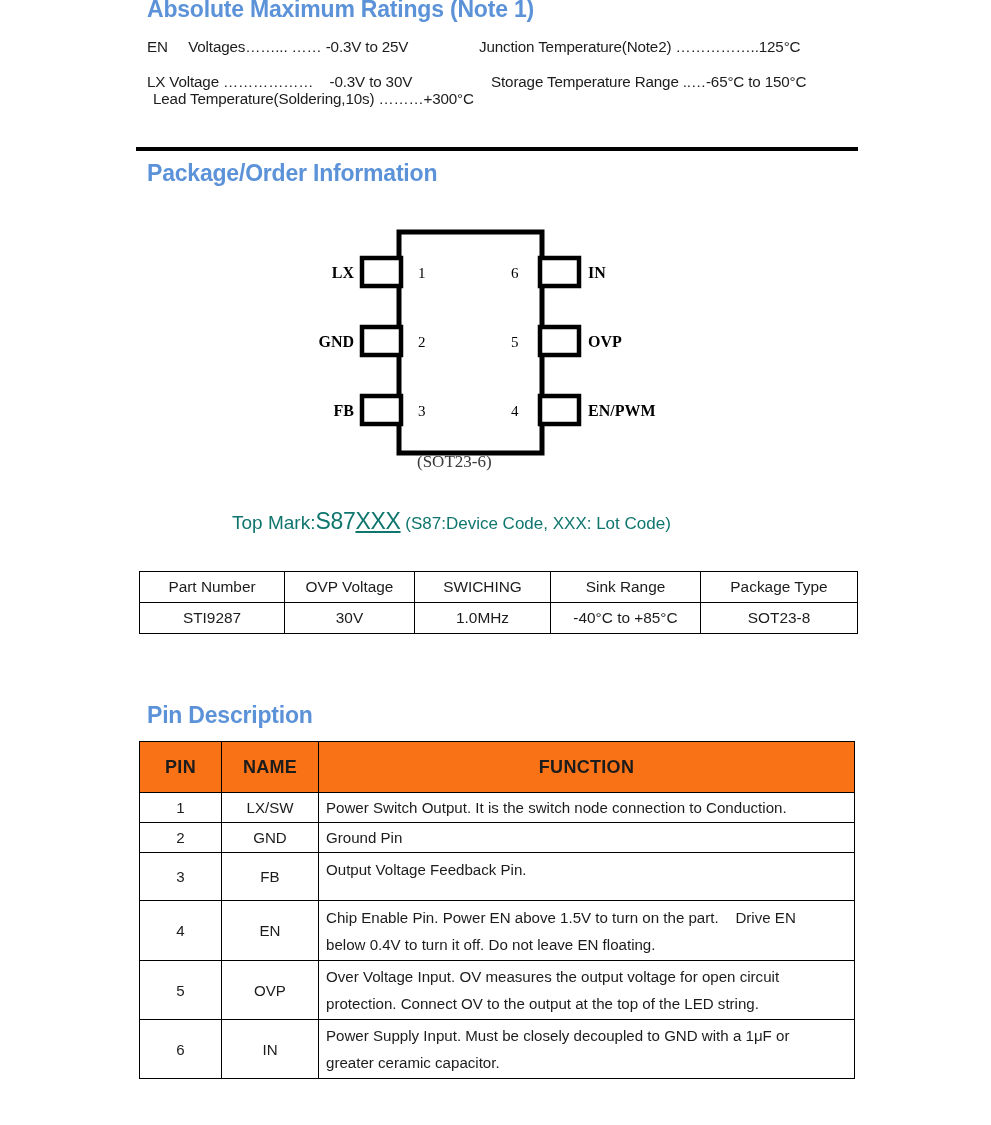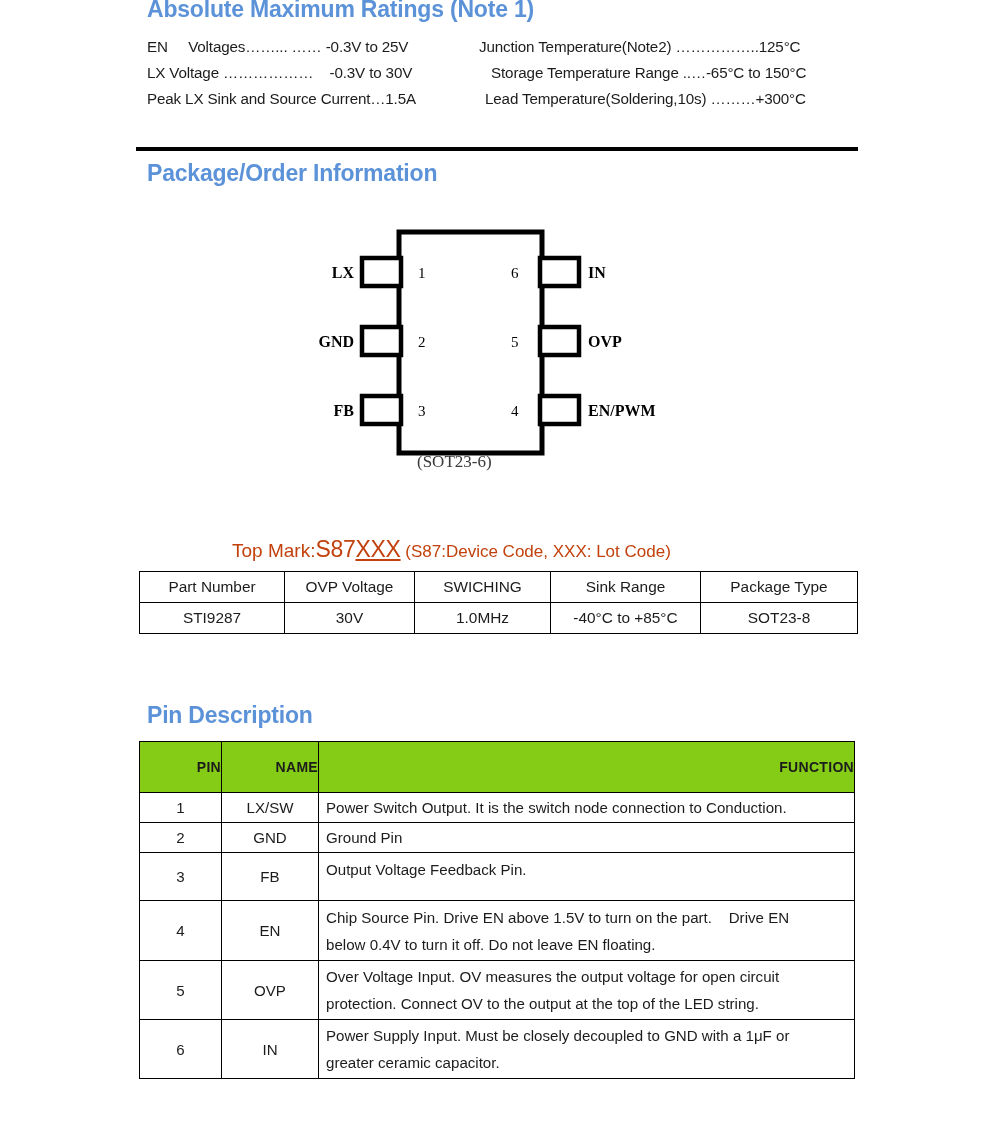--- a/index.html
+++ b/index.html
@@ -47,21 +47,21 @@
     align-items: baseline;
   }
   .rating-cell {
     font-size: 15.2px;
     color: #1c1c1c;
     white-space: pre;
     letter-spacing: -0.15px;
   }
   .rating-left  { width: 332px; flex: 0 0 332px; }
   .rating-right { flex: 1 1 auto; }
-  .rating-right.indent-1 { padding-left: 8px; }
+  .rating-right.indent-1 { padding-left: 8px; margin-top: 9px; }
   .rating-right.indent-2 { padding-left: 6px; }
 
   .thick-rule {
     position: absolute;
     left: 136px;
     top: 147px;
     width: 722px;
     height: 4px;
     background: #000000;
   }
@@ -92,23 +92,23 @@
   .pin-num {
     font-family: "Liberation Serif", serif;
     font-size: 15px;
     fill: #000000;
   }
 
   
   .topmark {
     position: absolute;
     left: 232px;
-    top: 536px;
-    white-space: nowrap;
-    color: #c2410c;
+    top: 508px;
+    white-space: nowrap;
+    color: #0f766e;
   }
   .topmark .tm-prefix { font-size: 19px; }
   .topmark .tm-code   { font-size: 23px; letter-spacing: -0.3px; }
   .topmark .tm-lot    { font-size: 23px; text-decoration: underline; letter-spacing: -0.3px; }
   .topmark .tm-note   { font-size: 17px; }
 
   
   .order-table {
     position: absolute;
     left: 139px;
@@ -141,24 +141,24 @@
   }
   .pin-table th,
   .pin-table td {
     border: 1.3px solid #000000;
     font-size: 15.1px;
     color: #1c1c1c;
     vertical-align: middle;
     padding: 0;
   }
   .pin-table thead th {
-    background: #84cc16;
+    background: #f97316;
     font-weight: bold;
-    font-size: 14px;
-    text-align: right;
+    font-size: 18px;
+    text-align: center;
     height: 50px;
     letter-spacing: 0.3px;
   }
   .pin-table td.c-pin,
   .pin-table td.c-name {
     text-align: center;
     white-space: nowrap;
   }
   .pin-table td.c-func {
     text-align: left;
@@ -188,21 +188,20 @@
   <div class="ratings-block">
     <div class="ratings-row">
       <span class="rating-cell rating-left">EN     Voltages……... …… -0.3V to 25V</span>
       <span class="rating-cell rating-right">Junction Temperature(Note2) ……………..125°C</span>
     </div>
     <div class="ratings-row">
       <span class="rating-cell rating-left">LX Voltage ………………    -0.3V to 30V</span>
       <span class="rating-cell rating-right indent-1"> Storage Temperature Range ..…-65°C to 150°C</span>
     </div>
     <div class="ratings-row">
-      <span class="rating-cell rating-left">Peak LX Sink and Source Current…1.5A</span>
       <span class="rating-cell rating-right indent-2">Lead Temperature(Soldering,10s) ………+300°C</span>
     </div>
   </div>
 
   <div class="thick-rule"></div>
 
   <div class="section-heading" id="pkg-heading">Package/Order Information</div>
 
   <svg class="pkg-diagram" width="400" height="240" viewBox="0 0 400 240">
 
@@ -299,21 +298,21 @@
         <td class="c-pin">3</td>
         <td class="c-name">FB</td>
         <td class="c-func align-top">
           <span class="line">Output Voltage Feedback Pin.</span>
         </td>
       </tr>
       <tr class="row-h4">
         <td class="c-pin">4</td>
         <td class="c-name">EN</td>
         <td class="c-func two-line">
-          <span class="line">Chip Source Pin. Drive EN above 1.5V to turn on the part.    Drive EN</span>
+          <span class="line">Chip Enable Pin. Power EN above 1.5V to turn on the part.    Drive EN</span>
           <span class="line">below 0.4V to turn it off. Do not leave EN floating.</span>
         </td>
       </tr>
       <tr class="row-h5">
         <td class="c-pin">5</td>
         <td class="c-name">OVP</td>
         <td class="c-func two-line">
           <span class="line">Over Voltage Input. OV measures the output voltage for open circuit</span>
           <span class="line">protection. Connect OV to the output at the top of the LED string.</span>
         </td>

